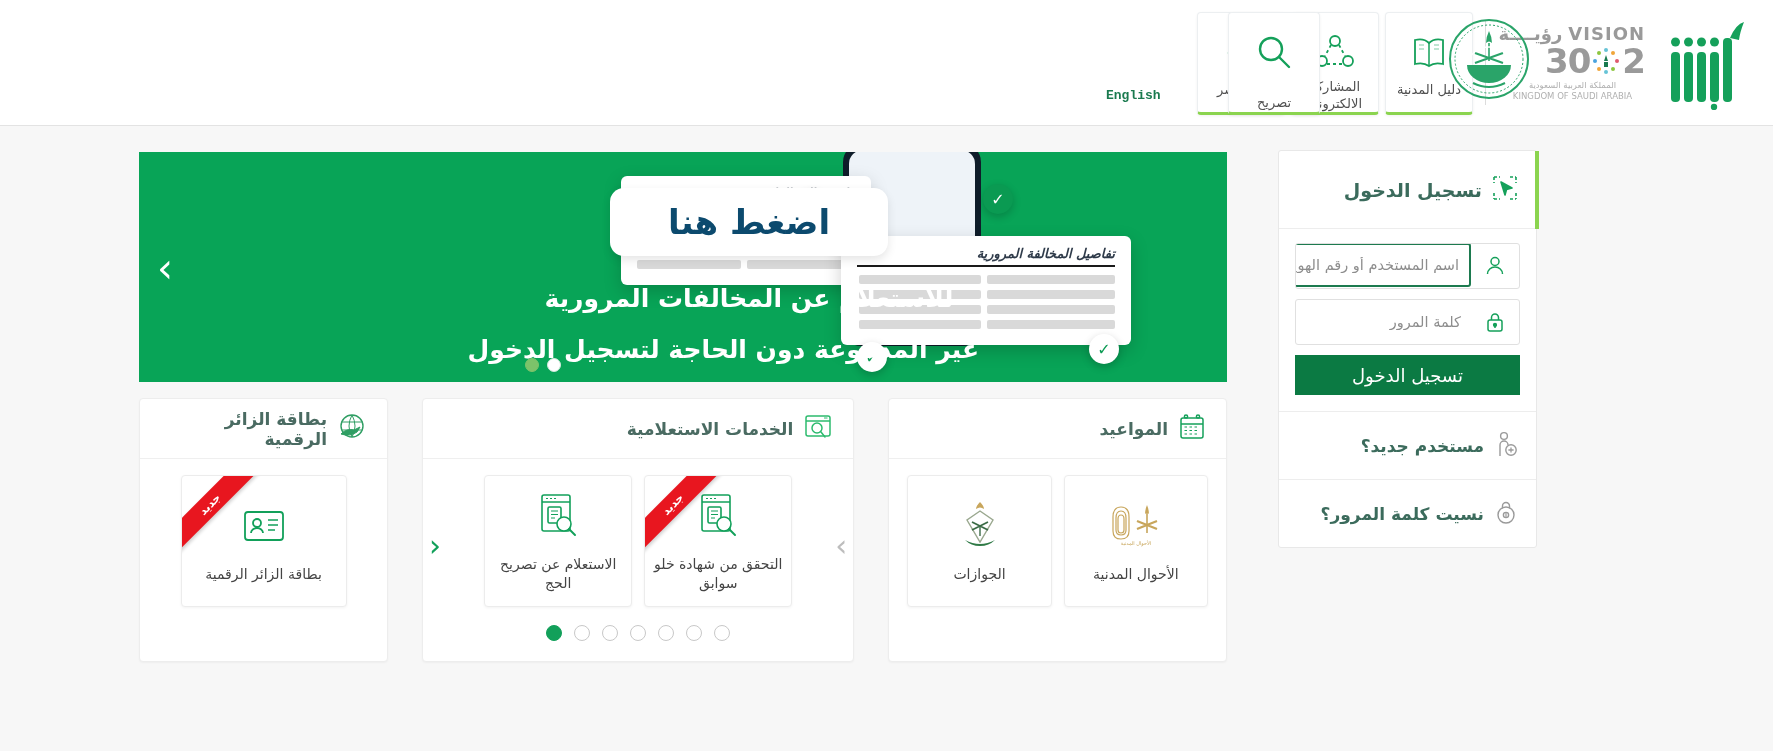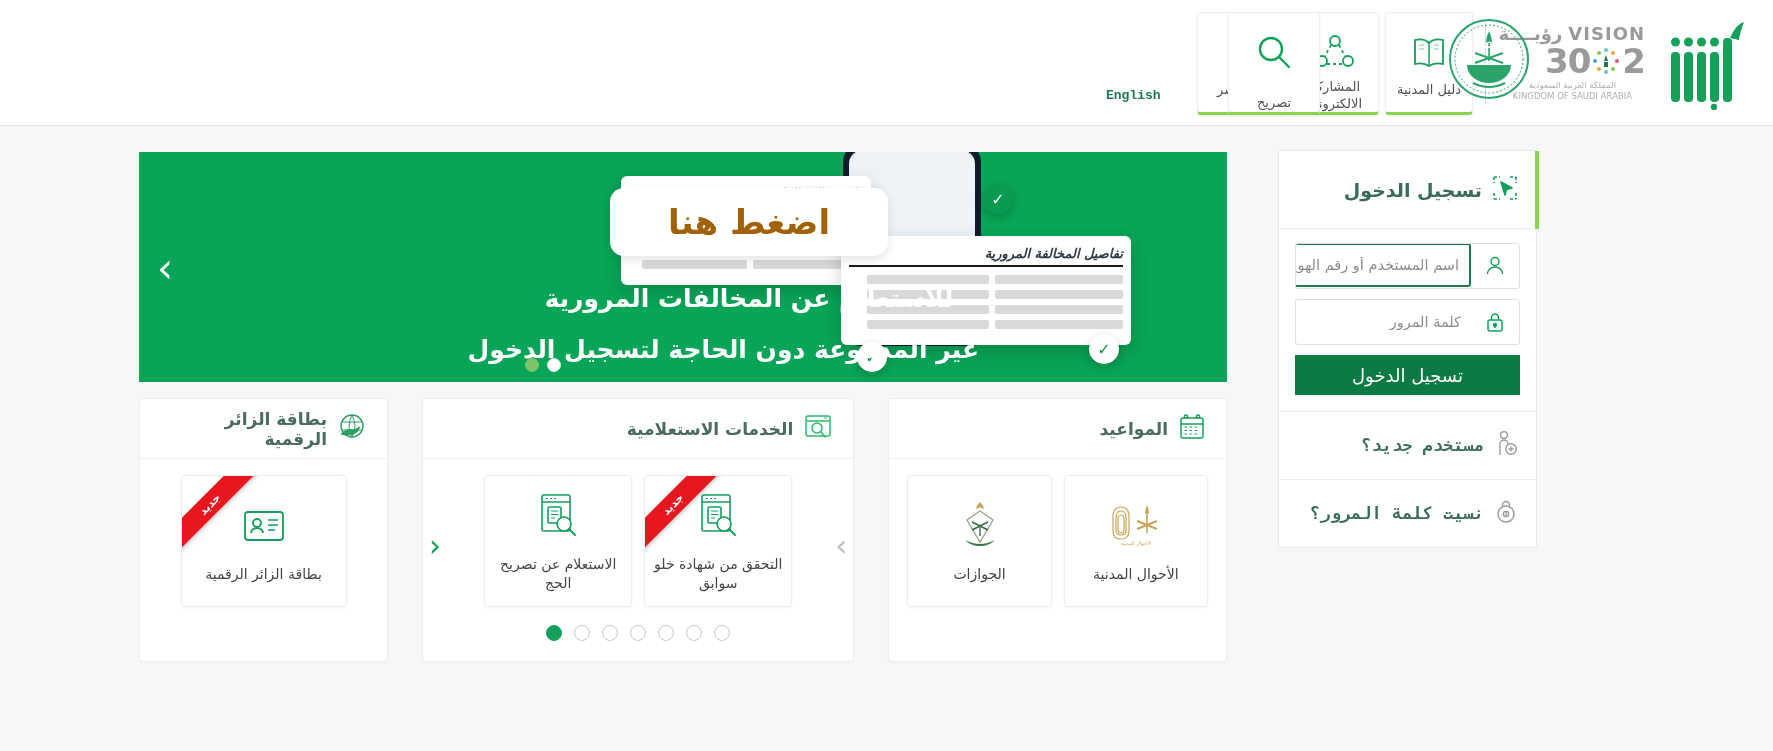--- a/index.html
+++ b/index.html
@@ -249,21 +249,20 @@
     cursor: pointer;
   }
   .login-link-row {
     height: 68px;
     display: flex;
     align-items: center;
     gap: 10px;
     padding: 0 18px;
     border-top: 1px solid #ededed;
     cursor: pointer;
-    font-family: Liberation Mono, monospace;
   }
   .login-link-row .lnk {
     font-size: 17px;
     color: #3b6b5c;
     font-weight: 600;
   }
 
   
   .hero {
     position: absolute;
@@ -281,21 +280,21 @@
     width: 460px;
     text-align: center;
   }
   .hero-cta {
     display: inline-block;
     background: #ffffff;
     border-radius: 14px;
     padding: 14px 58px;
     font-size: 34px;
     font-weight: 700;
-    color: #a16207;
+    color: #0c4a6e;
     box-shadow: 0 4px 10px rgba(0,0,0,.1);
     cursor: pointer;
   }
   .hero-sub {
     margin-top: 26px;
     color: #ffffff;
     font-size: 25px;
     line-height: 33px;
     font-weight: 600;
     white-space: nowrap;
@@ -325,21 +324,21 @@
   }
   .hero-dots .d.on { background: #7cc36a; border-color: #7cc36a; }
 
   
   .hero-art { position: absolute; right: 0; top: 0; width: 620px; height: 230px; }
   .sheet {
     position: absolute;
     background: #fff;
     border-radius: 6px;
     box-shadow: 0 6px 18px rgba(0,0,0,.18);
-    padding: 10px 8px;
+    padding: 10px 16px;
   }
   .sheet .sheet-title {
     font-size: 13px;
     font-weight: 700;
     font-style: italic;
     color: #2f3b4a;
     text-align: right;
     border-bottom: 2px solid #1a1a1a;
     padding-bottom: 4px;
     margin-bottom: 8px;

